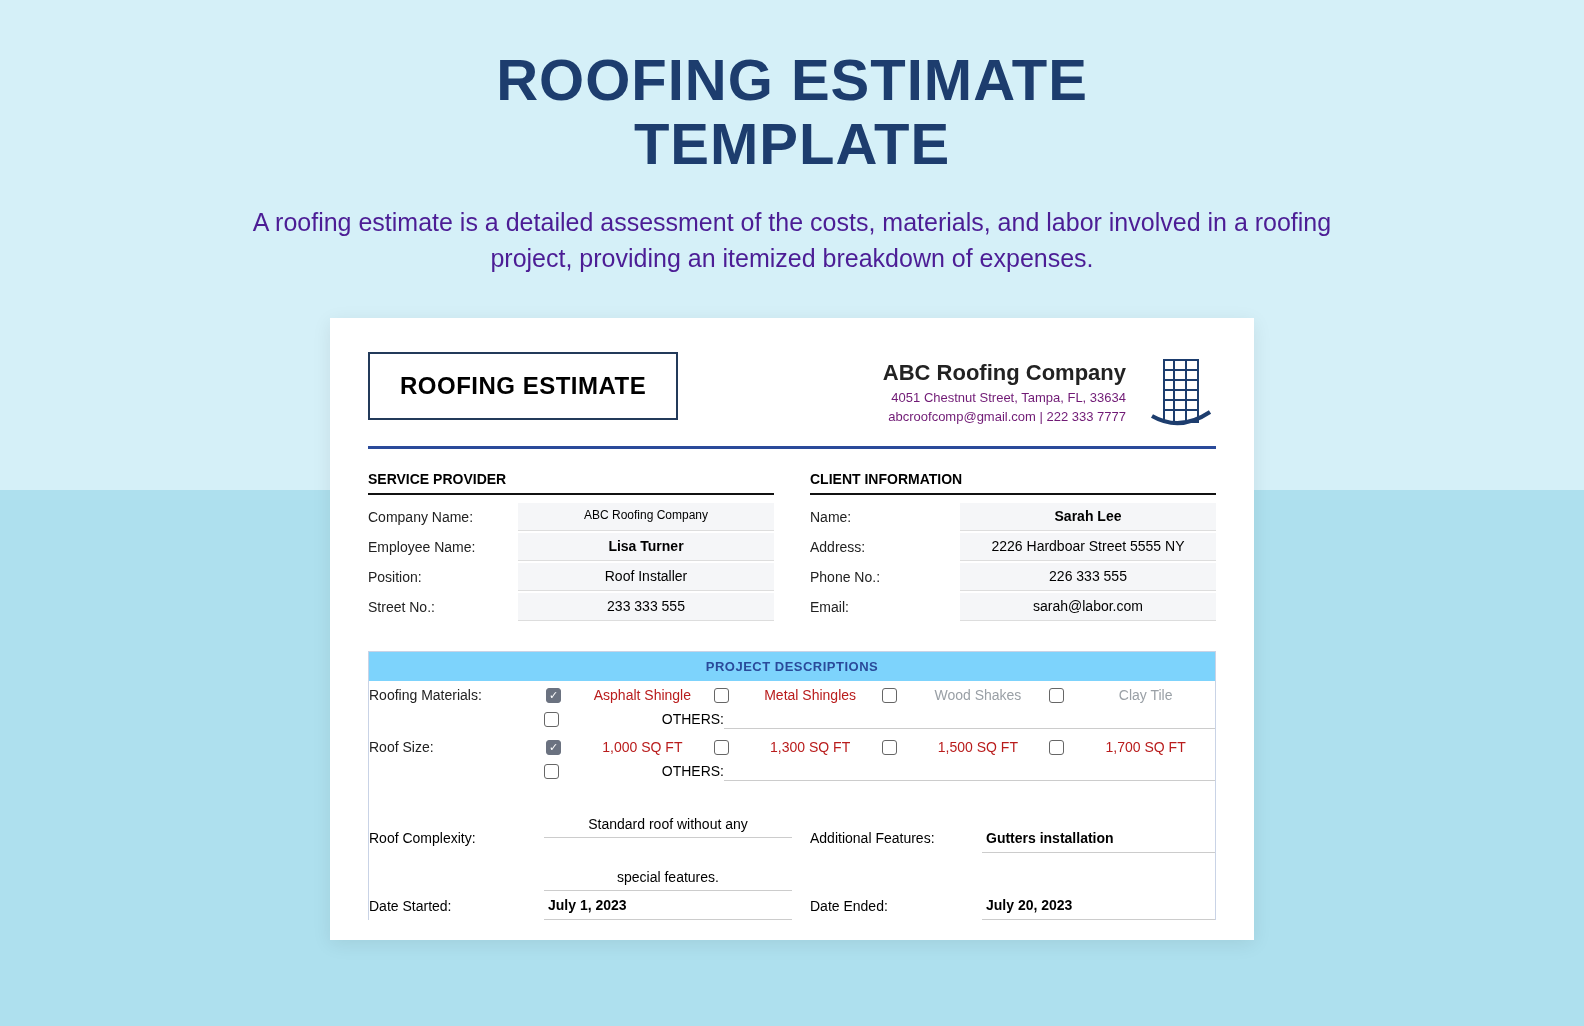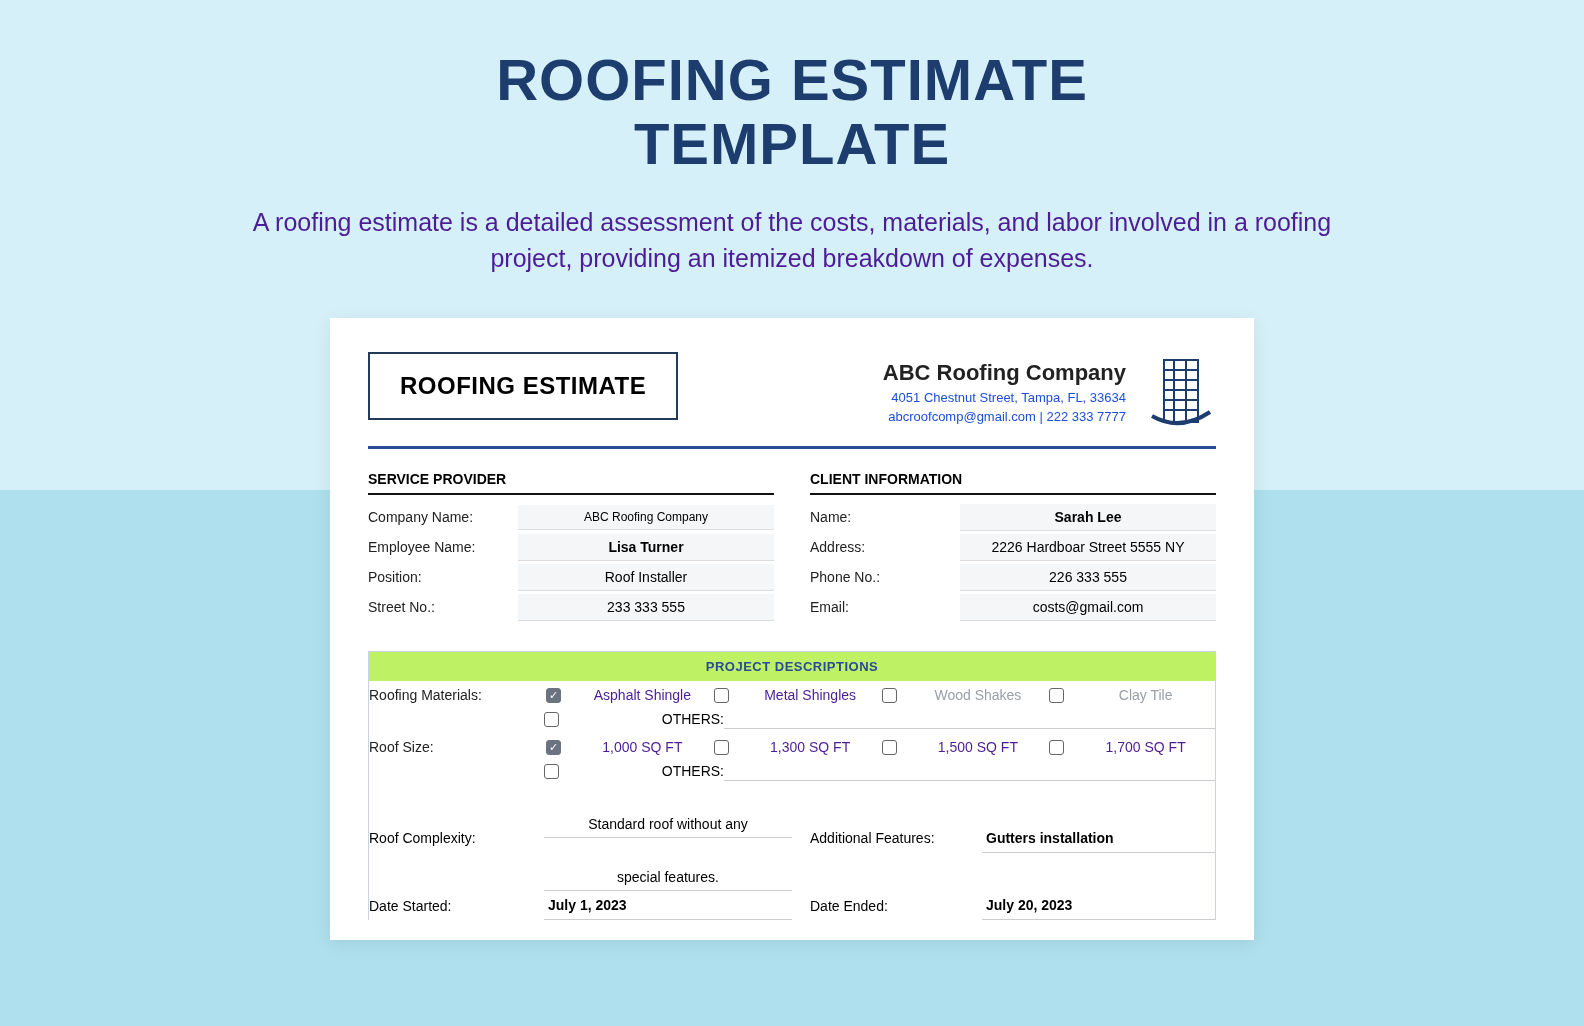--- a/index.html
+++ b/index.html
@@ -67,40 +67,39 @@
   gap: 18px;
 }
 .company-text { }
 .company-name {
   font-size: 22px;
   font-weight: 800;
   color: #222;
 }
 .company-sub {
   font-size: 13px;
-  color: #1d4ed8;
+  color: #701a75;
   margin-top: 4px;
 }
 .building-icon svg { display: block; }
 .two-col {
   display: flex;
   gap: 36px;
   margin-top: 22px;
 }
 .col { flex: 1; }
 .sect-title {
   font-size: 14px;
   font-weight: 700;
   border-bottom: 2px solid #111;
   padding-bottom: 6px;
   margin-bottom: 8px;
 }
 .field-row {
   display: flex;
-  align-items: center;
   margin-bottom: 2px;
 }
 .field-label {
   flex: 0 0 150px;
   font-size: 14px;
   color: #222;
   padding: 6px 0;
 }
 .field-val {
   flex: 1;
@@ -110,21 +109,21 @@
   background: #f5f6f8;
   border-bottom: 1px solid #ddd;
   padding: 5px 4px;
 }
 .proj {
   margin-top: 28px;
   border: 1px solid #c9d3e6;
   border-bottom: none;
 }
 .proj-header {
-  background: #bef264;
+  background: #7dd3fc;
   color: #2a4a9a;
   font-size: 13px;
   font-weight: 800;
   text-align: center;
   padding: 7px 0;
   letter-spacing: 0.5px;
 }
 .proj-row {
   display: flex;
   align-items: center;
@@ -167,21 +166,21 @@
   border-color: #6b7280;
 }
 .cb.checked::after {
   content: "✓";
   color: #fff;
   font-size: 11px;
   line-height: 1;
 }
 .opt-text {
   font-size: 14px;
-  color: #4c1d95;
+  color: #b91c1c;
   text-align: center;
   flex: 1;
 }
 .opt.faded .opt-text { color: #9aa0a6; }
 .others-row {
   display: flex;
   align-items: center;
 }
 .oth-left {
   flex: 0 0 175px;
@@ -304,21 +303,21 @@
       <div class="field-row">
         <div class="field-label">Address:</div>
         <div class="field-val" style="font-weight:400">2226 Hardboar Street 5555 NY</div>
       </div>
       <div class="field-row">
         <div class="field-label">Phone No.:</div>
         <div class="field-val" style="font-weight:400">226 333 555</div>
       </div>
       <div class="field-row">
         <div class="field-label">Email:</div>
-        <div class="field-val" style="font-weight:400">costs@gmail.com</div>
+        <div class="field-val" style="font-weight:400">sarah@labor.com</div>
       </div>
     </div>
   </div>
 
   <div class="proj">
     <div class="proj-header">PROJECT DESCRIPTIONS</div>
 
     <div class="proj-row noborder">
       <div class="row-label">Roofing Materials:</div>
       <div class="opts">

